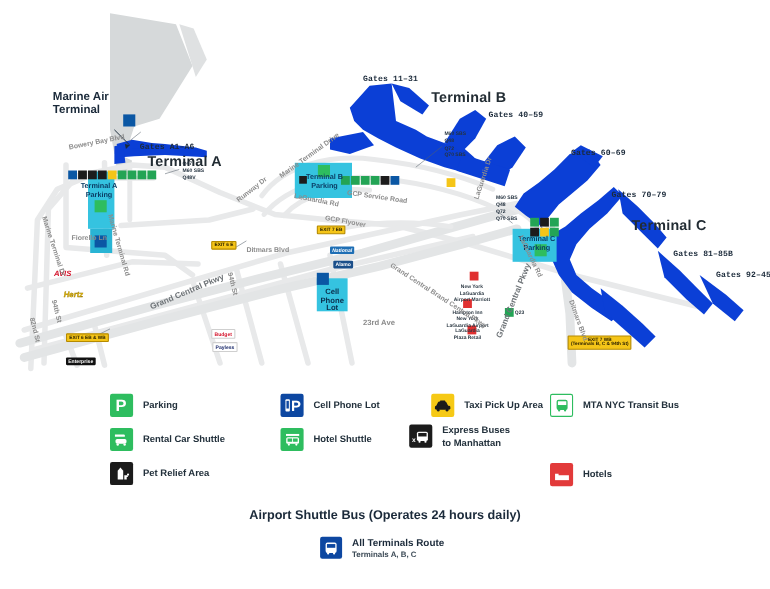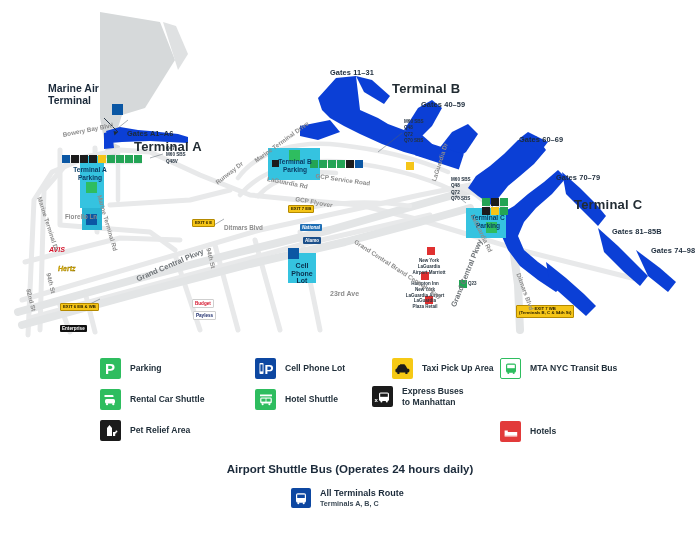--- a/index.html
+++ b/index.html
@@ -18,21 +18,21 @@
 
   .map-label {
     position: absolute;
     font-family: "Liberation Sans", sans-serif;
     font-weight: bold;
     color: #1b2a3a;
     white-space: pre;
     line-height: 1.12;
   }
   .terminal-name { font-size: 13px; color:#222c33; letter-spacing:.2px; }
-  .gates-label { font-size: 7.4px; color:#1b2a3a; letter-spacing:.1px; }
+  .gates-label { font-size: 7.4px; color:#1b2a3a; letter-spacing:.1px;font-family:Liberation Mono, monospace; }
   .marine-label { font-size: 10.5px; color:#1b2a3a; line-height:1.18; }
   .road-label {
     position:absolute; font-size:6.3px; font-weight:bold; color:#8c8c8c;
     white-space:nowrap; transform-origin: 0 0;
   }
   .road-label.dark { color:#6f7478; }
   .bus-routes {
     position:absolute; font-size:4.6px; font-weight:bold; color:#253340;
     line-height:1.38; white-space:pre;
   }
@@ -255,25 +255,25 @@
 
     <div class="map-label marine-label" style="left:48px; top:82px;">Marine Air
 Terminal</div>
 
     <div class="map-label terminal-name" style="left:134px; top:140px;">Terminal A</div>
     <div class="map-label terminal-name" style="left:392px; top:82px;">Terminal B</div>
     <div class="map-label terminal-name" style="left:574px; top:198px;text-align:right;">Terminal C</div>
 
     <div class="map-label gates-label" style="left:127px; top:130px;">Gates A1–A6</div>
     <div class="map-label gates-label" style="left:330px; top:69px;">Gates 11–31</div>
-    <div class="map-label gates-label" style="left:421px; top:101px;">Gates 40–59</div>
+    <div class="map-label gates-label" style="left:444px; top:101px;">Gates 40–59</div>
     <div class="map-label gates-label" style="left:519px; top:136px;">Gates 60–69</div>
     <div class="map-label gates-label" style="left:556px; top:174px;">Gates 70–79</div>
     <div class="map-label gates-label" style="left:612px; top:228px;">Gates 81–85B</div>
-    <div class="map-label gates-label" style="left:651px; top:247px;">Gates 74–98</div>
+    <div class="map-label gates-label" style="left:651px; top:247px;">Gates 92–45</div>
 
     <div class="parking-text" style="left:60px; top:166px; width:60px;">Terminal A
 Parking</div>
     <div class="parking-text" style="left:266px; top:158px; width:58px;">Terminal B
 Parking</div>
     <div class="parking-text" style="left:460px; top:214px; width:56px;">Terminal C
 Parking</div>
 
     <div class="phone-lot-text" style="left:283px; top:262px; width:38px;">Cell
 Phone

